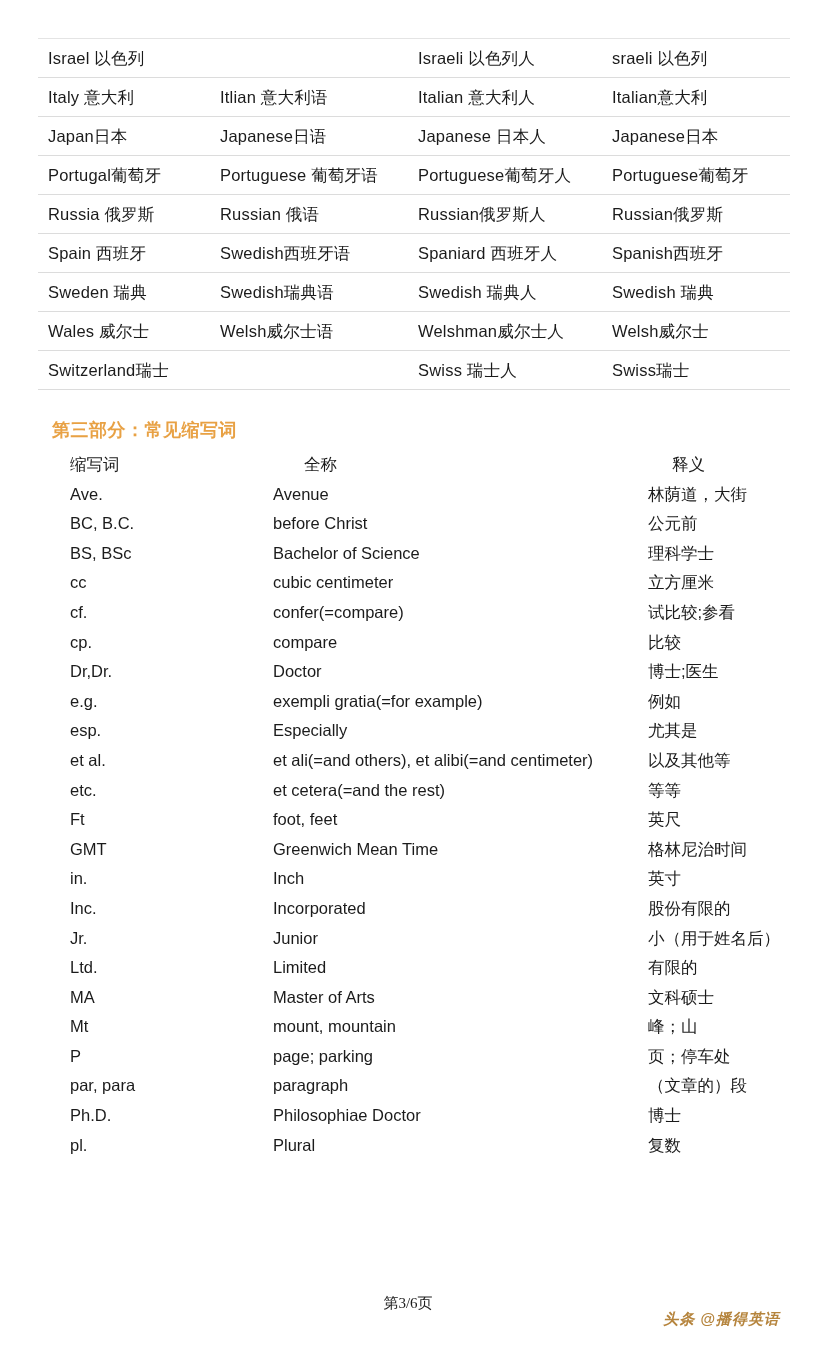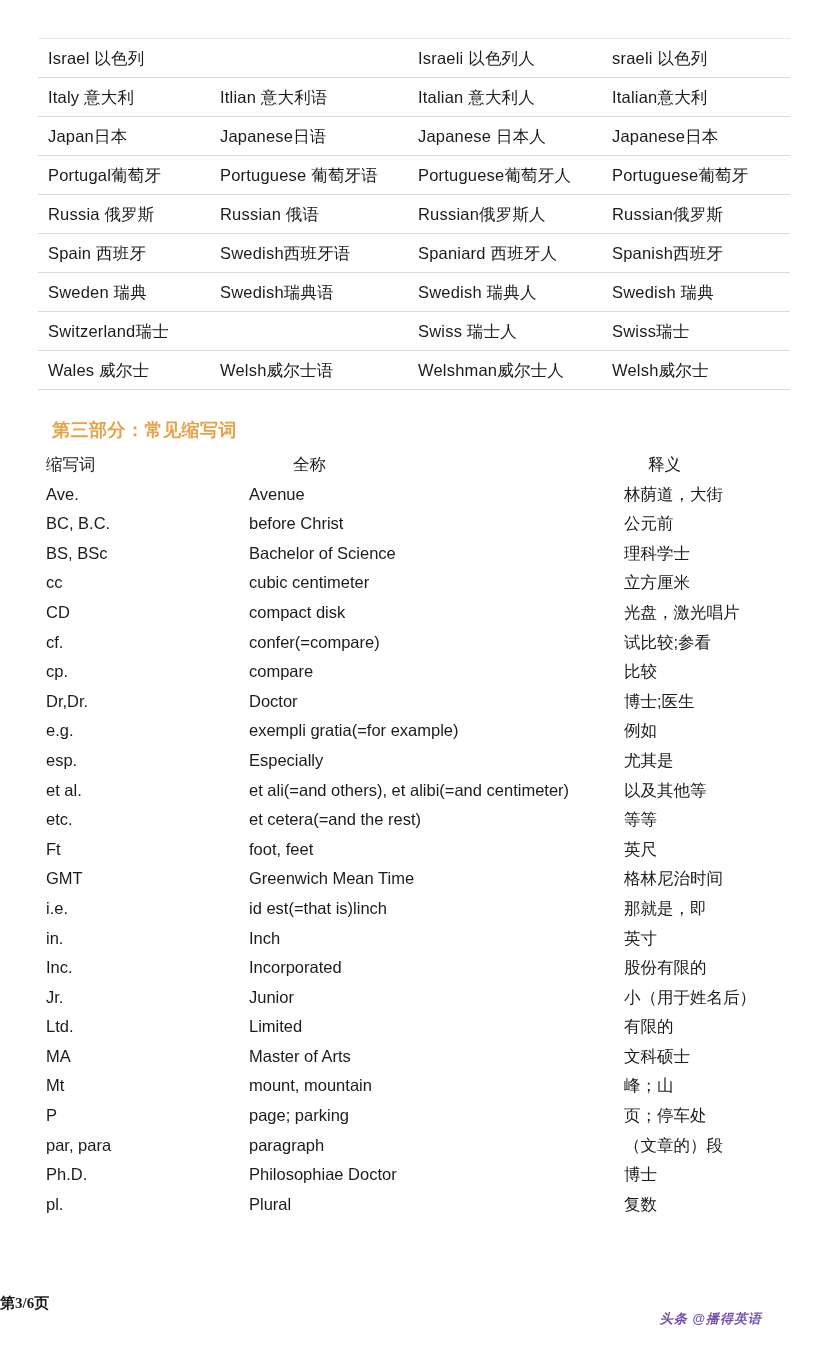--- a/index.html
+++ b/index.html
@@ -68,59 +68,61 @@
     left: 38px;
     top: 450px;
     width: 740px;
   }
   .abbr-row {
     position: relative;
     height: 29.6px;
     font-size: 16.5px;
     line-height: 29.6px;
     white-space: nowrap;
+    margin-left: 24px;
   }
   .abbr-row .c-abbr {
     position: absolute;
     left: 8px;
     top: 0;
   }
   .abbr-row .c-full {
     position: absolute;
     left: 211px;
     top: 0;
   }
   .abbr-row .c-mean {
     position: absolute;
     left: 586px;
     top: 0;
   }
   .abbr-head .c-abbr { left: 8px; }
-  .abbr-head .c-full { left: 255px; }
+  .abbr-head .c-full { left: 242px; }
   .abbr-head .c-mean { left: 610px; }
 
   
   .page-number {
     position: absolute;
     left: 0;
     top: 1294px;
     width: 816px;
+    text-align: center;
     font-family: "Liberation Serif", "DejaVu Serif", serif;
     font-size: 15px;
-    font-weight: bold;
+    font-weight: normal;
     color: #1b1b1b;
   }
   .watermark {
     position: absolute;
-    right: 54px;
+    right: 36px;
     top: 1310px;
-    font-size: 13px;
+    font-size: 15px;
     font-style: italic;
     font-weight: bold;
-    color: #4c1d95;
+    color: #a16207;
     opacity: 0.78;
     letter-spacing: 1px;
     white-space: nowrap;
   }
 </style>
 </head>
 <body>
 
 <div class="page">
 
@@ -162,30 +164,30 @@
           <td class="col-people">Spaniard 西班牙人</td>
           <td class="col-adj">Spanish西班牙</td>
         </tr>
         <tr>
           <td class="col-country">Sweden 瑞典</td>
           <td class="col-language">Swedish瑞典语</td>
           <td class="col-people">Swedish 瑞典人</td>
           <td class="col-adj">Swedish 瑞典</td>
         </tr>
         <tr>
+          <td class="col-country">Wales 威尔士</td>
+          <td class="col-language">Welsh威尔士语</td>
+          <td class="col-people">Welshman威尔士人</td>
+          <td class="col-adj">Welsh威尔士</td>
+        </tr>
+        <tr>
           <td class="col-country">Switzerland瑞士</td>
           <td class="col-language"></td>
           <td class="col-people">Swiss 瑞士人</td>
           <td class="col-adj">Swiss瑞士</td>
-        </tr>
-        <tr>
-          <td class="col-country">Wales 威尔士</td>
-          <td class="col-language">Welsh威尔士语</td>
-          <td class="col-people">Welshman威尔士人</td>
-          <td class="col-adj">Welsh威尔士</td>
         </tr>
       </tbody>
   </table>
 
   <div class="section-heading" style="color: rgb(232, 161, 68);">第三部分：常见缩写词</div>
 
   <div class="abbr-list">
     <div class="abbr-row abbr-head">
       <span class="c-abbr">缩写词</span>
       <span class="c-full">全称</span>
@@ -206,25 +208,20 @@
           <span class="c-abbr">BS, BSc</span>
           <span class="c-full">Bachelor of Science</span>
           <span class="c-mean">理科学士</span>
         </div>
         <div class="abbr-row">
           <span class="c-abbr">cc</span>
           <span class="c-full">cubic centimeter</span>
           <span class="c-mean">立方厘米</span>
         </div>
         <div class="abbr-row">
-          <span class="c-abbr">CD</span>
-          <span class="c-full">compact disk</span>
-          <span class="c-mean">光盘，激光唱片</span>
-        </div>
-        <div class="abbr-row">
           <span class="c-abbr">cf.</span>
           <span class="c-full">confer(=compare)</span>
           <span class="c-mean">试比较;参看</span>
         </div>
         <div class="abbr-row">
           <span class="c-abbr">cp.</span>
           <span class="c-full">compare</span>
           <span class="c-mean">比较</span>
         </div>
         <div class="abbr-row">
@@ -256,25 +253,20 @@
           <span class="c-abbr">Ft</span>
           <span class="c-full">foot, feet</span>
           <span class="c-mean">英尺</span>
         </div>
         <div class="abbr-row">
           <span class="c-abbr">GMT</span>
           <span class="c-full">Greenwich Mean Time</span>
           <span class="c-mean">格林尼治时间</span>
         </div>
         <div class="abbr-row">
-          <span class="c-abbr">i.e.</span>
-          <span class="c-full">id est(=that is)linch</span>
-          <span class="c-mean">那就是，即</span>
-        </div>
-        <div class="abbr-row">
           <span class="c-abbr">in.</span>
           <span class="c-full">Inch</span>
           <span class="c-mean">英寸</span>
         </div>
         <div class="abbr-row">
           <span class="c-abbr">Inc.</span>
           <span class="c-full">Incorporated</span>
           <span class="c-mean">股份有限的</span>
         </div>
         <div class="abbr-row">

